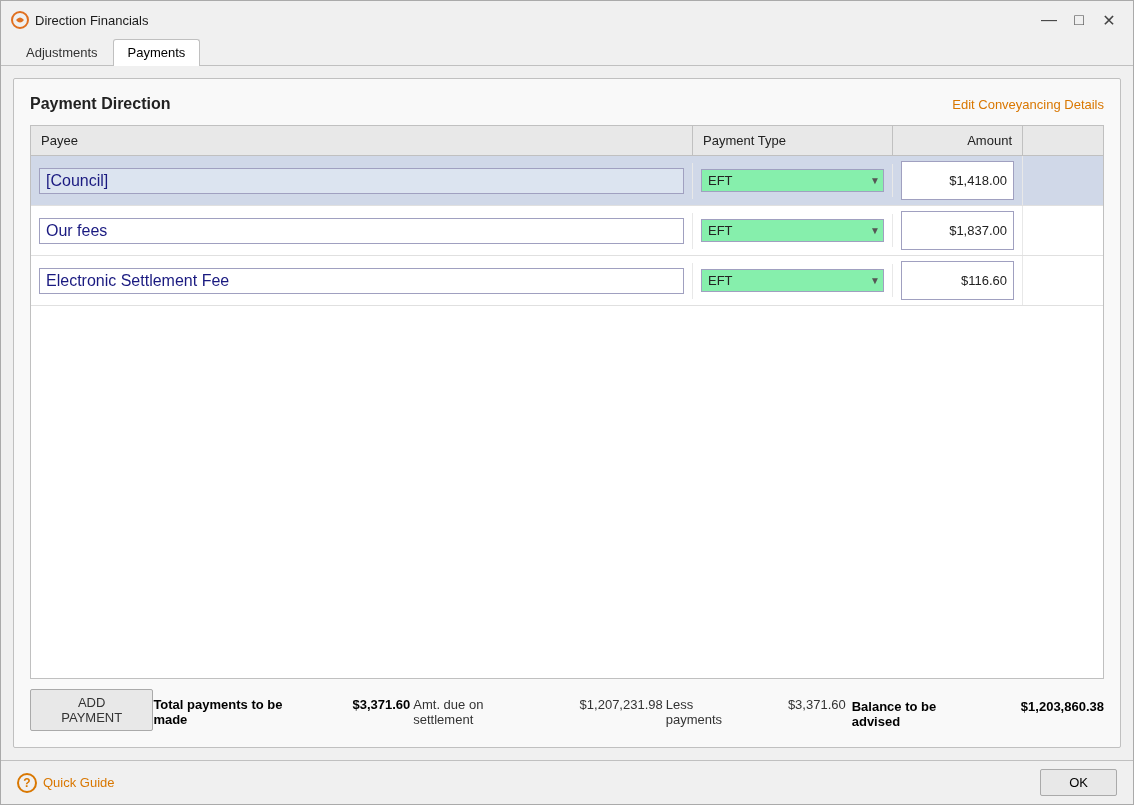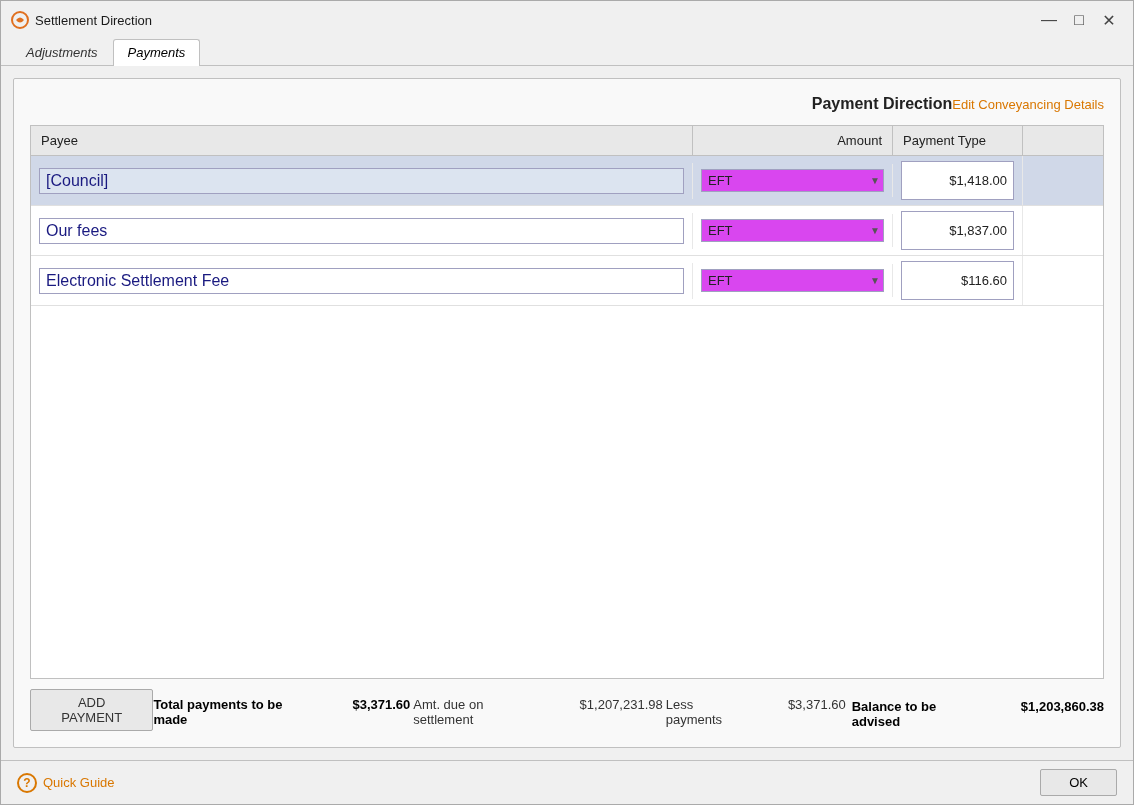--- a/index.html
+++ b/index.html
@@ -7,50 +7,50 @@
 
     .window { background: #f0f0f0; width: 1134px; height: 805px; border: 1px solid #aaa; display: flex; flex-direction: column; }
 
     .title-bar { background: #f0f0f0; display: flex; align-items: center; padding: 8px 10px 4px 10px; gap: 6px; border-bottom: none; }
     .title-bar-icon { width: 18px; height: 18px; display: flex; align-items: center; justify-content: center; }
     .title-bar-icon svg { width: 18px; height: 18px; }
     .title-bar-text { font-size: 13px; color: #1a1a1a; flex: 1; }
     .window-controls { display: flex; gap: 2px; }
     .win-btn { width: 28px; height: 22px; background: transparent; border: none; cursor: pointer; display: flex; align-items: center; justify-content: center; font-size: 16px; color: #444; }
 
-    .tab-bar { display: flex; padding: 4px 10px 0 10px; background: #f0f0f0; border-bottom: 1px solid #c0c0c0; font-style: italic; }
+    .tab-bar { display: flex; padding: 4px 10px 0 10px; background: #f0f0f0; border-bottom: 1px solid #c0c0c0; }
     .tab { padding: 5px 14px; border: 1px solid transparent; border-bottom: none; cursor: pointer; color: #333; background: transparent; border-radius: 3px 3px 0 0; }
     .tab.active { background: #fff; border-color: #c0c0c0; border-bottom-color: #fff; margin-bottom: -1px; color: #000; }
 
     .content-area { flex: 1; padding: 12px; background: #f0f0f0; overflow: hidden; }
 
     .panel { background: #f9f9f9; border: 1px solid #c0c0c0; border-radius: 2px; height: 100%; display: flex; flex-direction: column; padding: 16px; }
 
-    .panel-header { display: flex; align-items: center; justify-content: flex-end; margin-bottom: 12px; }
+    .panel-header { display: flex; align-items: center; justify-content: space-between; margin-bottom: 12px; }
     .panel-title { font-size: 16px; font-weight: 600; color: #222; }
     .edit-link { color: #d97700; font-size: 13px; cursor: pointer; text-decoration: none; }
 
     .table-container { border: 1px solid #c0c0c0; background: #fff; flex: 1; overflow: hidden; }
 
     .table-header { display: grid; grid-template-columns: 1fr 200px 130px 80px; background: #e8e8e8; border-bottom: 1px solid #c0c0c0; }
     .th { padding: 7px 10px; font-weight: 400; color: #222; border-right: 1px solid #c0c0c0; }
     .th:last-child { border-right: none; }
     .th.right { text-align: right; }
 
     .table-body { overflow-y: auto; }
     .table-row { display: grid; grid-template-columns: 1fr 200px 130px 80px; border-bottom: 1px solid #e0e0e0; align-items: center; }
     .table-row.selected { background: #d0d8e8; }
     .td { padding: 5px 8px; border-right: 1px solid #e8e8e8; }
     .td:last-child { border-right: none; }
 
     .payee-input { width: 100%; border: 1px solid #a0a0c0; padding: 3px 6px; background: #fff; font-size: 16px; color: #1a1a80; }
     .payee-input.selected-row { background: #dce4f0; color: #1a1a80; }
 
     .dropdown-wrap { position: relative; display: flex; align-items: center; }
-    .dropdown-select { width: 100%; border: 1px solid #a0a0c0; padding: 3px 22px 3px 6px; background: #d946ef; font-size: 13px; color: #222; appearance: none; -webkit-appearance: none; cursor: pointer; }
+    .dropdown-select { width: 100%; border: 1px solid #a0a0c0; padding: 3px 22px 3px 6px; background: #86efac; font-size: 13px; color: #222; appearance: none; -webkit-appearance: none; cursor: pointer; }
     .dropdown-arrow { position: absolute; right: 4px; pointer-events: none; font-size: 10px; color: #555; }
 
     .amount-input { width: 100%; border: 1px solid #a0a0c0; padding: 11px 6px; background: #fff; font-size: 13px; color: #222; text-align: right; }
 
     .empty-action-col { }
 
     .bottom-area { margin-top: 10px; display: flex; align-items: flex-end; justify-content: space-between; }
     .add-btn { padding: 5px 16px; background: #e8e8e8; border: 1px solid #aaa; cursor: pointer; font-size: 13px; color: #333; border-radius: 2px; }
 
     .summary { display: flex; flex-direction: row; gap: 3px; min-width: 340px; }
@@ -76,21 +76,21 @@
 
 <div class="window">
 
   <div class="title-bar">
     <div class="title-bar-icon">
       <svg viewBox="0 0 18 18" xmlns="http://www.w3.org/2000/svg">
         <circle cx="9" cy="9" r="8" fill="none" stroke="#e07020" stroke-width="2"></circle>
         <path d="M5 9 Q9 4 13 9 Q9 14 5 9Z" fill="#e07020"></path>
       </svg>
     </div>
-    <span class="title-bar-text">Settlement Direction</span>
+    <span class="title-bar-text">Direction Financials</span>
     <div class="window-controls">
       <button class="win-btn">—</button>
       <button class="win-btn">□</button>
       <button class="win-btn">✕</button>
     </div>
   </div>
 
   <div class="tab-bar">
     <div class="tab">
       <span>Adjustments</span>
@@ -104,22 +104,22 @@
     <div class="panel">
 
       <div class="panel-header">
         <span class="panel-title">Payment Direction</span>
         <a class="edit-link">Edit Conveyancing Details</a>
       </div>
 
       <div class="table-container">
         <div class="table-header">
           <div class="th">Payee</div>
+          <div class="th">Payment Type</div>
           <div class="th right">Amount</div>
-          <div class="th">Payment Type</div>
           <div class="th"></div>
         </div>
         <div class="table-body">
 
           <div class="table-row selected">
             <div class="td">
               <input class="payee-input selected-row" type="text" value="[Council]" style="">
             </div>
             <div class="td">
               <div class="dropdown-wrap">

